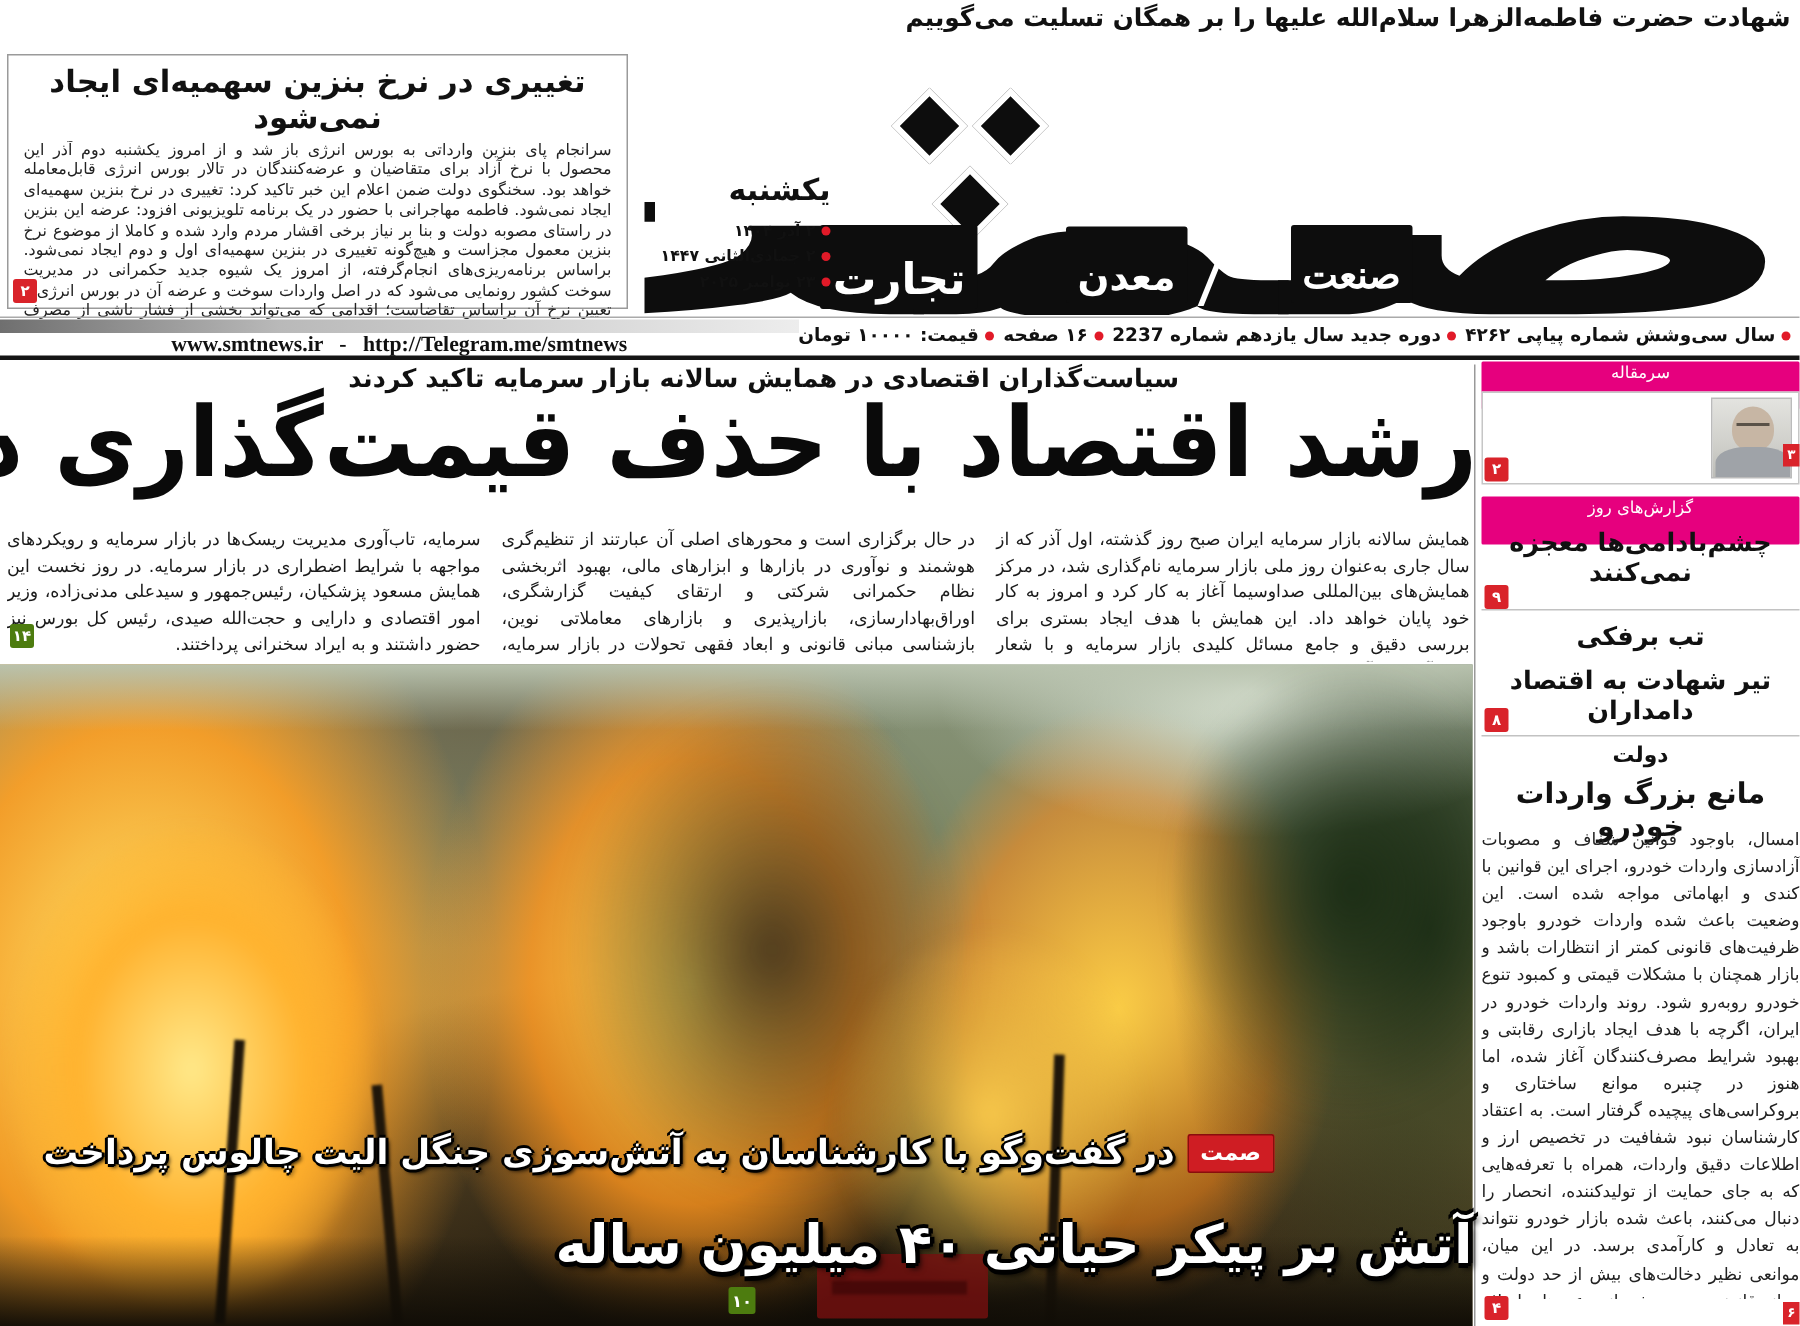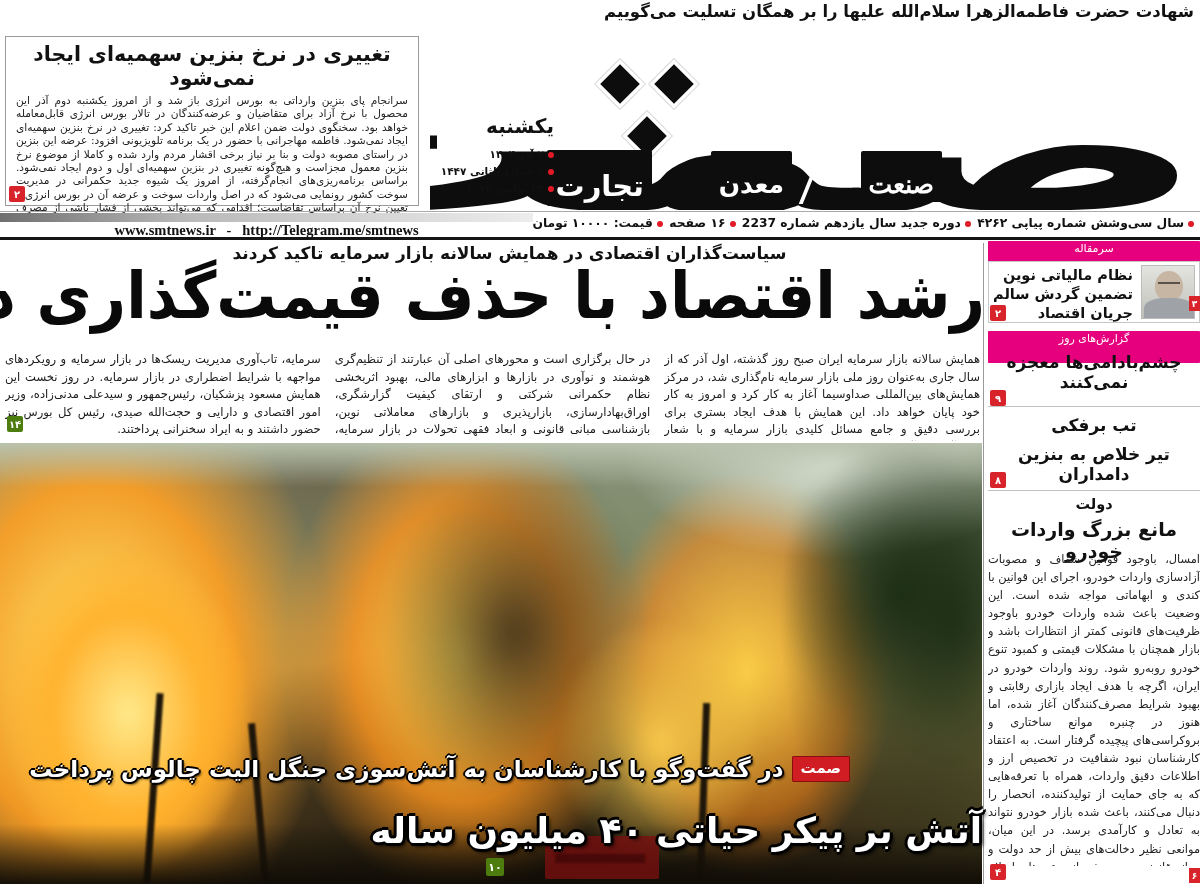--- a/index.html
+++ b/index.html
@@ -215,37 +215,32 @@
   <div class="photo-headline">آتش بر پیکر حیاتی ۴۰ میلیون ساله</div>
   <div class="badge pink b-photo">۱۰</div>
 
   <div class="side-vline"></div>
 
   <div class="mag-bar bar-editorial">سرمقاله</div>
   <div class="editorial-box">
     <div class="ed-photo">
         <div class="ed-glasses"></div>
       </div>
-    <div class="editorial-title">
-      <div>نظام مالیاتی نوین</div>
-      <div>تضمین گردش سالم</div>
-      <div>جریان اقتصاد</div>
-    </div>
   </div>
   <div class="badge red b-edit">۲</div>
   <div class="edge-tab t-3">۳</div>
 
   <div class="mag-bar bar-reports">گزارش‌های روز</div>
 
   <div class="report-title rt-1">چشم‌بادامی‌ها معجزه نمی‌کنند</div>
   <div class="badge red b-r1">۹</div>
   <div class="side-sep sep-1"></div>
 
   <div class="report-title rt-2a">تب برفکی</div>
-  <div class="report-title rt-2b">تیر خلاص به بنزین دامداران</div>
+  <div class="report-title rt-2b">تیر شهادت به اقتصاد دامداران</div>
   <div class="badge red b-r2">۸</div>
   <div class="side-sep sep-2"></div>
 
   <div class="report-title rt-3k">دولت</div>
   <div class="report-title rt-3">مانع بزرگ واردات خودرو</div>
   <div class="car-body">امسال، باوجود قوانین شفاف و مصوبات آزادسازی واردات خودرو، اجرای این قوانین با کندی و ابهاماتی مواجه شده است. این وضعیت باعث شده واردات خودرو باوجود ظرفیت‌های قانونی کمتر از انتظارات باشد و بازار همچنان با مشکلات قیمتی و کمبود تنوع خودرو روبه‌رو شود. روند واردات خودرو در ایران، اگرچه با هدف ایجاد بازاری رقابتی و بهبود شرایط مصرف‌کنندگان آغاز شده، اما هنوز در چنبره موانع ساختاری و بروکراسی‌های پیچیده گرفتار است. به اعتقاد کارشناسان نبود شفافیت در تخصیص ارز و اطلاعات دقیق واردات، همراه با تعرفه‌هایی که به جای حمایت از تولیدکننده، انحصار را دنبال می‌کنند، باعث شده بازار خودرو نتواند به تعادل و کارآمدی برسد. در این میان، موانعی نظیر دخالت‌های بیش از حد دولت و موانع قانونی موجب شده‌اند وعده‌های اصلاح بازار همچنان در حد آرزو باقی بمانند.</div>
   <div class="badge red b-r3">۴</div>
   <div class="edge-tab t-6">۶</div>
 
 </div>

